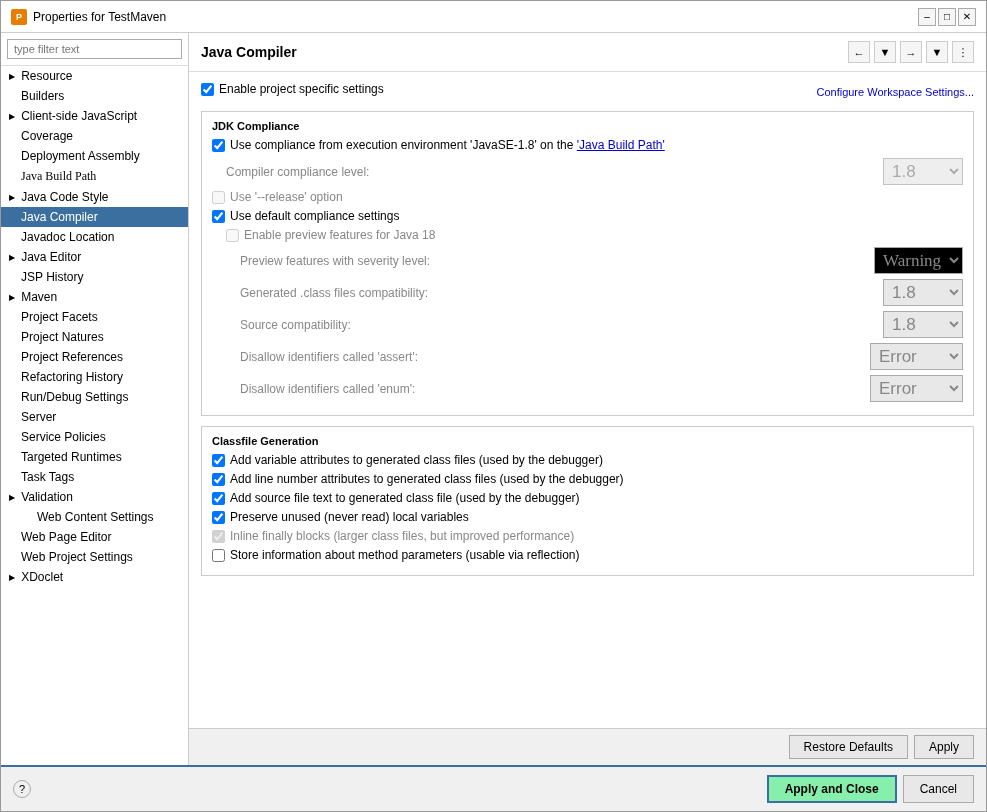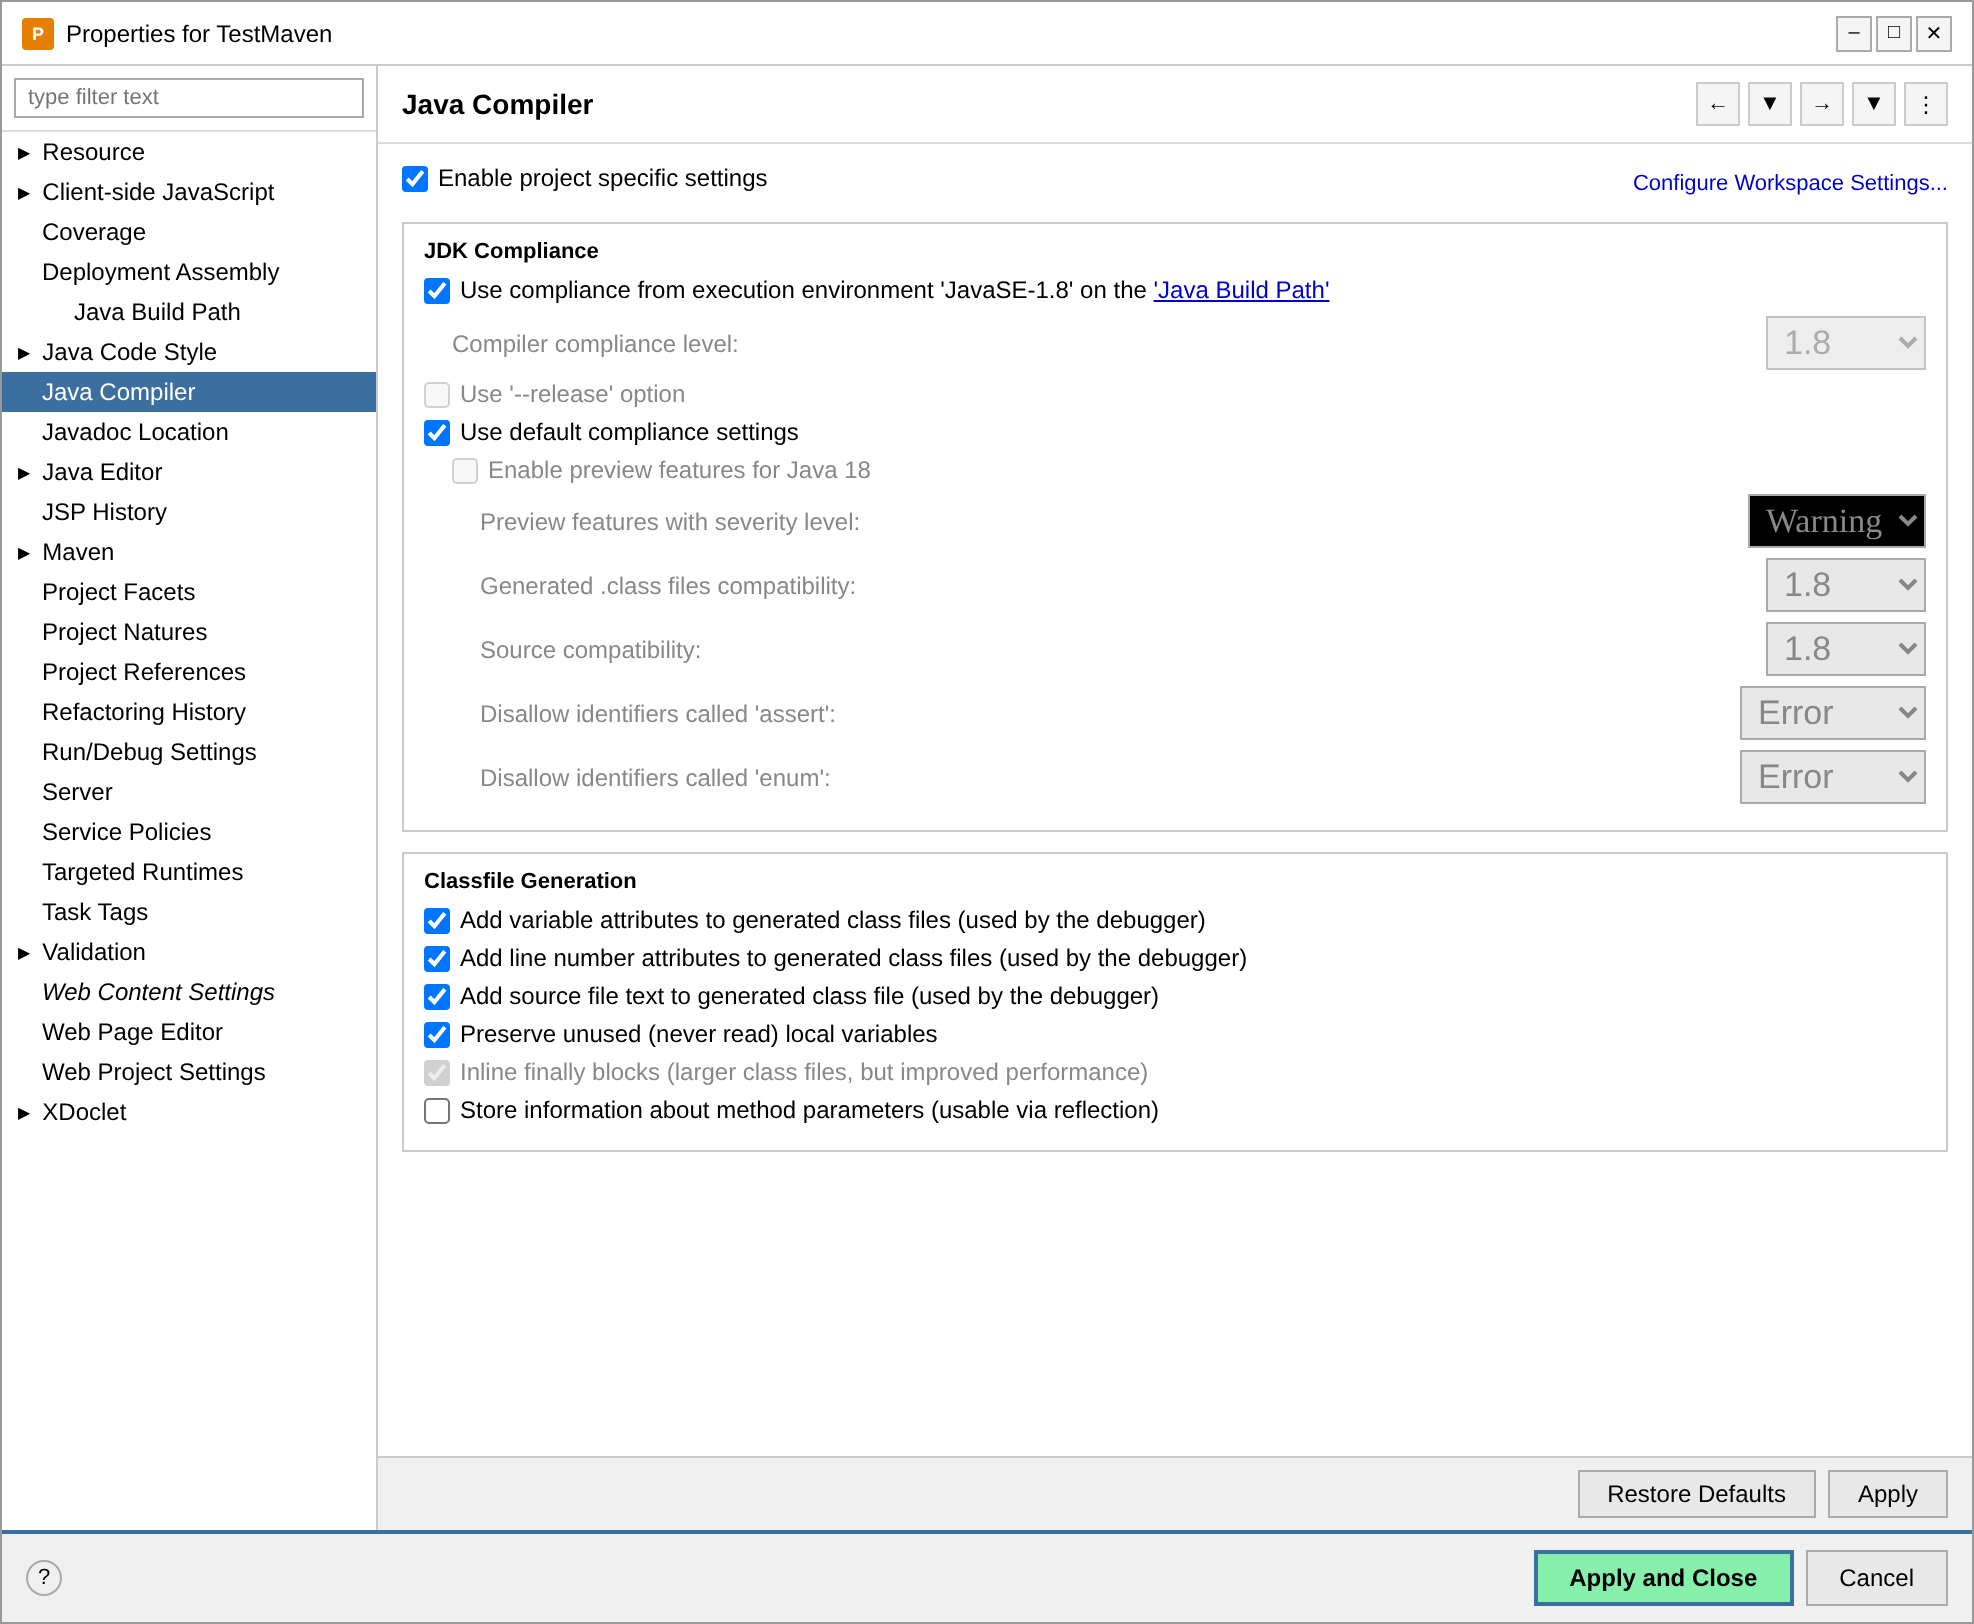--- a/index.html
+++ b/index.html
@@ -83,41 +83,42 @@
   </div>
 
   <div class="main-content">
 
     <div class="sidebar">
       <div class="filter-box">
         <input class="filter-input" type="text" placeholder="type filter text" style="">
       </div>
 
       <div class="nav-item has-arrow">Resource</div>
+      <div class="nav-item" style="padding-left:20px;">Builders</div>
       <div class="nav-item has-arrow" style="padding-left:8px;">Client-side JavaScript</div>
       <div class="nav-item" style="padding-left:20px;">Coverage</div>
       <div class="nav-item" style="padding-left:20px;">Deployment Assembly</div>
-      <div class="nav-item" style="padding-left:36px;">Java Build Path</div>
+      <div class="nav-item" style="padding-left:20px;font-family:Liberation Serif, serif;">Java Build Path</div>
       <div class="nav-item has-arrow" style="padding-left:8px;">Java Code Style</div>
       <div class="nav-item active" style="padding-left:20px;">Java Compiler</div>
       <div class="nav-item" style="padding-left:20px;">Javadoc Location</div>
       <div class="nav-item has-arrow" style="padding-left:8px;">Java Editor</div>
       <div class="nav-item" style="padding-left:20px;">JSP History</div>
       <div class="nav-item has-arrow" style="padding-left:8px;">Maven</div>
       <div class="nav-item" style="padding-left:20px;">Project Facets</div>
       <div class="nav-item" style="padding-left:20px;">Project Natures</div>
       <div class="nav-item" style="padding-left:20px;">Project References</div>
       <div class="nav-item" style="padding-left:20px;">Refactoring History</div>
       <div class="nav-item" style="padding-left:20px;text-align:center;">Run/Debug Settings</div>
       <div class="nav-item" style="padding-left:20px;">Server</div>
       <div class="nav-item" style="padding-left:20px;">Service Policies</div>
       <div class="nav-item" style="padding-left:20px;">Targeted Runtimes</div>
       <div class="nav-item" style="padding-left:20px;">Task Tags</div>
       <div class="nav-item has-arrow" style="padding-left:8px;">Validation</div>
-      <div class="nav-item" style="padding-left:20px;font-style:italic;">Web Content Settings</div>
+      <div class="nav-item" style="padding-left:36px;">Web Content Settings</div>
       <div class="nav-item" style="padding-left:20px;">Web Page Editor</div>
       <div class="nav-item" style="padding-left:20px;">Web Project Settings</div>
       <div class="nav-item has-arrow" style="padding-left:8px;">XDoclet</div>
     </div>
 
     <div class="right-panel">
 
       <div class="panel-header">
         <span class="panel-title">Java Compiler</span>
         <div class="panel-toolbar">

